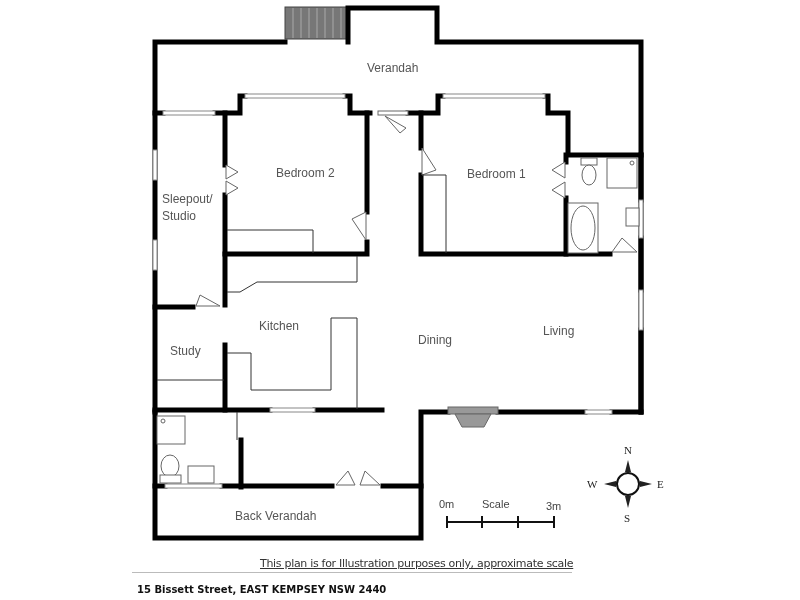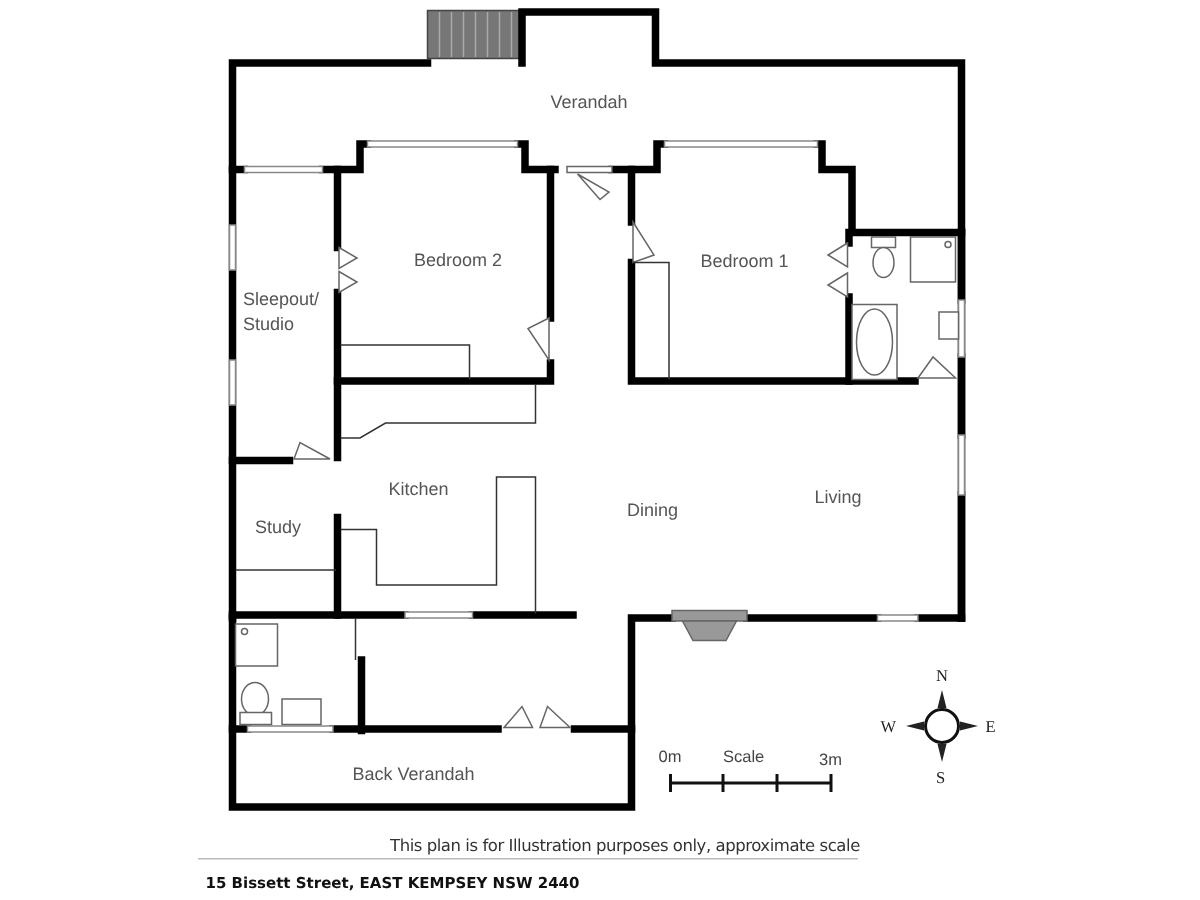--- a/index.html
+++ b/index.html
@@ -8,21 +8,21 @@
   .wall { stroke: #000; stroke-width: 5; fill: none; stroke-linecap: square; }
   .thin { stroke: #333; stroke-width: 1; fill: none; }
   .win { fill: #fff; stroke: #888; stroke-width: 1; }
   .door { fill: #fff; stroke: #666; stroke-width: 1; }
   .fix { fill: #fff; stroke: #666; stroke-width: 1; }
   .room-label { font-family: "Liberation Sans", sans-serif; font-size: 12px; fill: #555; }
   .compass-letter { font-family: "Liberation Serif", serif; font-size: 11px; fill: #222; }
   .scale-text { font-family: "Liberation Sans", sans-serif; font-size: 11px; fill: #444; }
   .disclaimer {
     position: absolute; left: 260px; top: 557px; font-size: 11px; color: #333;
-    font-family: "DejaVu Sans", sans-serif; letter-spacing: -0.3px;
+    font-family: "DejaVu Sans", sans-serif; letter-spacing: -0.3px; text-decoration: underline;
   }
   .divider { position: absolute; left: 132px; top: 572px; width: 440px; height: 0; border-top: 1px solid #bbb; }
   .address {
     position: absolute; left: 137px; top: 584px; font-size: 10px; font-weight: bold; color: #111;
     font-family: "DejaVu Sans", sans-serif;
   }
 </style>
 </head>
 <body>
 

